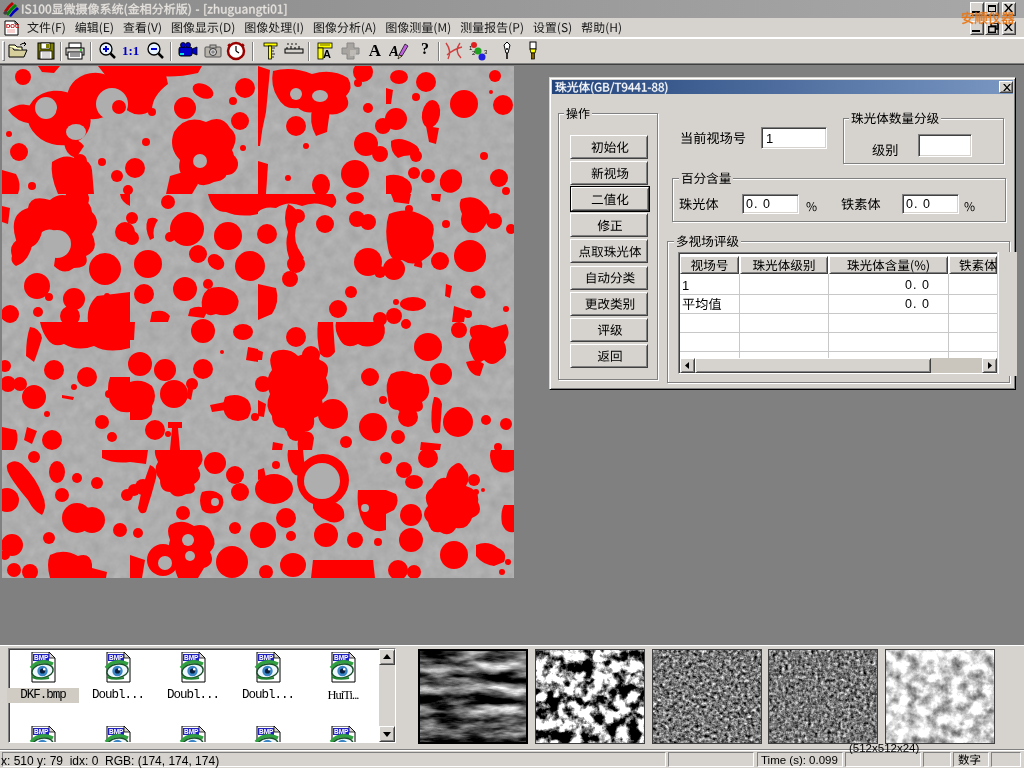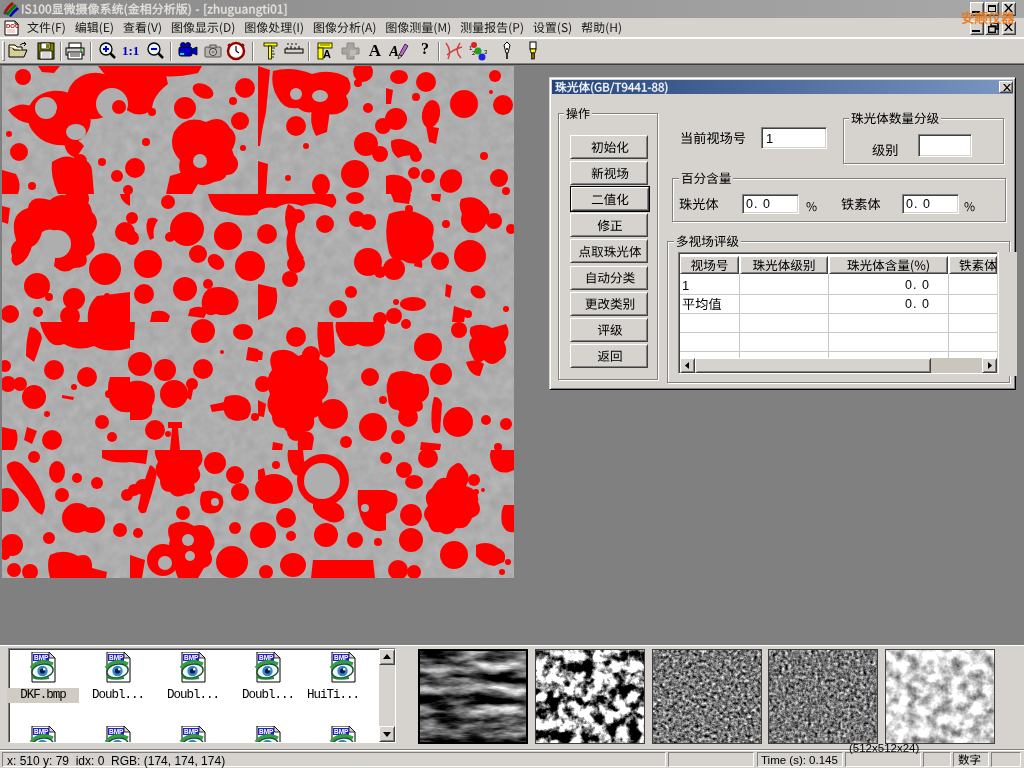--- a/index.html
+++ b/index.html
@@ -491,21 +491,21 @@
 <svg class="abs" style="left:254px;top:652px" width="29" height="31" viewBox="0 0 29 31">
     <use href="#bmpicon"></use>
   </svg>
 <div class="abs" style="left:232px;top:688px;width:72px;height:15px;color:#000;font-size:12.5px;font-family:'Liberation Mono',monospace;text-align:center;letter-spacing:-1px">Doubl...</div>
 <svg class="abs" style="left:254px;top:726px" width="29" height="16" viewBox="0 0 29 16">
     <use href="#bmpicon"></use>
   </svg>
 <svg class="abs" style="left:329px;top:652px" width="29" height="31" viewBox="0 0 29 31">
     <use href="#bmpicon"></use>
   </svg>
-<div class="abs" style="left:307px;top:688px;width:72px;height:15px;color:#000;font-size:12.5px;font-family:Liberation Mono, monospace;letter-spacing:-1px">HuiTi...</div>
+<div class="abs" style="left:307px;top:688px;width:72px;height:15px;color:#000;font-size:12.5px;font-family:Liberation Serif, serif;text-align:center;letter-spacing:-1px">HuiTi...</div>
 <svg class="abs" style="left:329px;top:726px" width="29" height="16" viewBox="0 0 29 16">
     <use href="#bmpicon"></use>
   </svg>
 <div class="abs" style="left:379px;top:649px;width:16px;height:93px;background:#d6d3ce"></div>
 <div class="abs btn" style="left:379px;top:649px;width:16px;height:16px"></div>
 <div class="abs btn" style="left:379px;top:726px;width:16px;height:16px"></div>
 <svg class="abs" style="left:379px;top:649px" width="16" height="16">
     <path d="M8,5 L12,10 L4,10 Z" fill="#000"></path>
   </svg>
 <svg class="abs" style="left:379px;top:726px" width="16" height="16">
@@ -552,24 +552,24 @@
       <filter id="th4" x="0" y="0" width="1" height="1" color-interpolation-filters="sRGB">
 <feTurbulence type="fractalNoise" baseFrequency="0.09" numOctaves="4" seed="11"></feTurbulence>
 <feColorMatrix type="matrix" values="0.75 0.75 0.75 0 -0.3  0.75 0.75 0.75 0 -0.3  0.75 0.75 0.75 0 -0.3  0 0 0 0 1"></feColorMatrix>
 </filter>
     </defs>
 <rect width="110" height="95" filter="url(#th4)"></rect>
 </svg>
 <div class="abs" style="left:0;top:749px;width:1024px;height:19px;background:#d6d3ce;border-top:1px solid #808080"></div>
 <div class="abs" style="left:0;top:750px;width:1024px;height:1px;background:#fff"></div>
 <div class="abs sunken" style="left:2px;top:752px;width:664px;height:15px"></div>
-<div class="abs" style="left:7px;top:753.5px;font-size:12px;color:#000;font-family:'Liberation Sans'">x: 510 y: 79&nbsp;&nbsp;idx: 0&nbsp;&nbsp;RGB: (174, 174, 174)</div>
+<div class="abs" style="left:1px;top:753.5px;font-size:12px;color:#000;font-family:'Liberation Sans'">x: 510 y: 79&nbsp;&nbsp;idx: 0&nbsp;&nbsp;RGB: (174, 174, 174)</div>
 <div class="abs sunken" style="left:668px;top:752px;width:86px;height:15px"></div>
 <div class="abs sunken" style="left:757px;top:752px;width:86px;height:15px"></div>
-<div class="abs" style="left:761px;top:753.5px;font-size:11.5px;color:#000">Time (s): 0.145</div>
+<div class="abs" style="left:761px;top:753.5px;font-size:11.5px;color:#000">Time (s): 0.099</div>
 <div class="abs sunken" style="left:845px;top:752px;width:76px;height:15px"></div>
 <div class="abs" style="left:849px;top:742px;font-size:11.5px;color:#000">(512x512x24)</div>
 <div class="abs sunken" style="left:923px;top:752px;width:28px;height:15px"></div>
 <div class="abs sunken" style="left:953px;top:752px;width:36px;height:15px"></div>
 <div class="abs sunken" style="left:991px;top:752px;width:30px;height:15px"></div>
 <div class="abs" style="left:549px;top:77px;width:467px;height:313px;background:#d6d3ce;border:1px solid;border-color:#d6d3ce #000 #000 #d6d3ce;box-shadow:inset 1px 1px 0 #fff,inset -1px -1px 0 #808080"></div>
 <div class="abs" style="left:552px;top:80px;width:461px;height:14px;background:linear-gradient(90deg,#24457c,#7a97c2)"></div>
 <div class="abs winbtn" style="left:999px;top:81px;width:14px;height:12px"></div>
 <svg class="abs" style="left:1002.5px;top:83.5px" width="8" height="7" viewBox="0 0 9 8">
     <path d="M0,0 L2,0 L4.5,3 L7,0 L9,0 L5.5,4 L9,8 L7,8 L4.5,5 L2,8 L0,8 L3.5,4 Z" fill="#000"></path>

